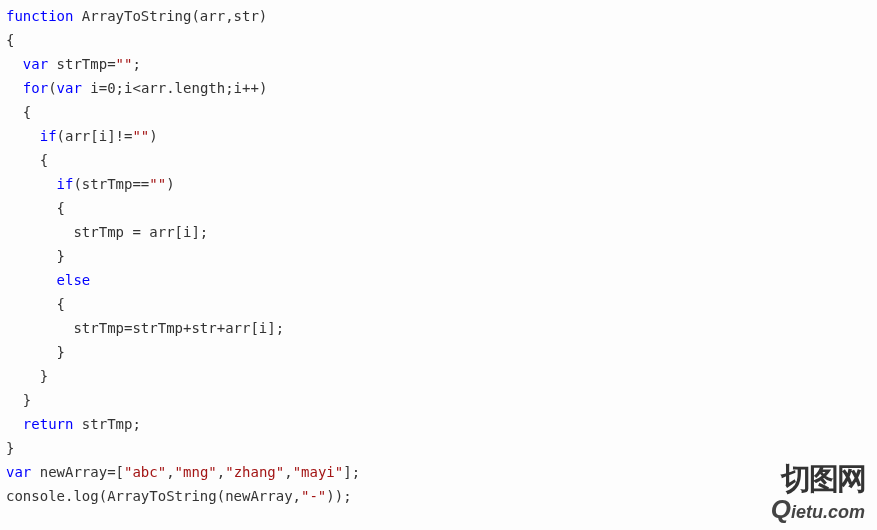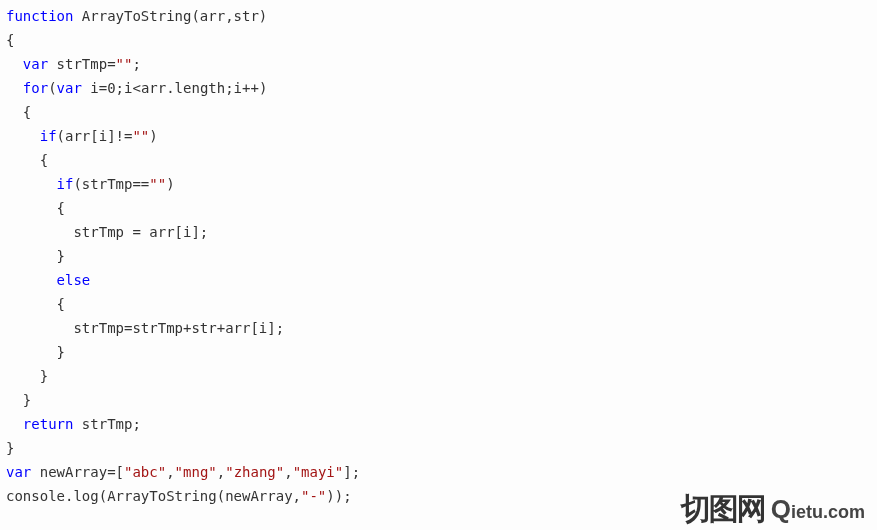--- a/index.html
+++ b/index.html
@@ -25,31 +25,32 @@
   .watermark {
     position: absolute;
     right: 12px;
     bottom: 6px;
     text-align: left;
     pointer-events: none;
     user-select: none;
     color: #555;
     font-family: Arial, sans-serif;
   }
-  .watermark .top { display: flex; gap: 6px; }
+  .watermark .top { display: flex; align-items: flex-end; gap: 6px; flex-direction: column; }
   .wm-cn {
     font-size: 30px;
     font-weight: 700;
     color: #333;
     letter-spacing: -2px;
   }
   .wm-en {
     font-size: 18px;
     font-weight: 700;
     color: #444;
+    font-style: italic;
   }
   .wm-q { font-size: 26px; font-weight: 700; }
   .wm-sub {
     font-size: 11px;
     letter-spacing: 6px;
     color: #555;
     margin-top: -2px;
   }
 </style>
 </head>

